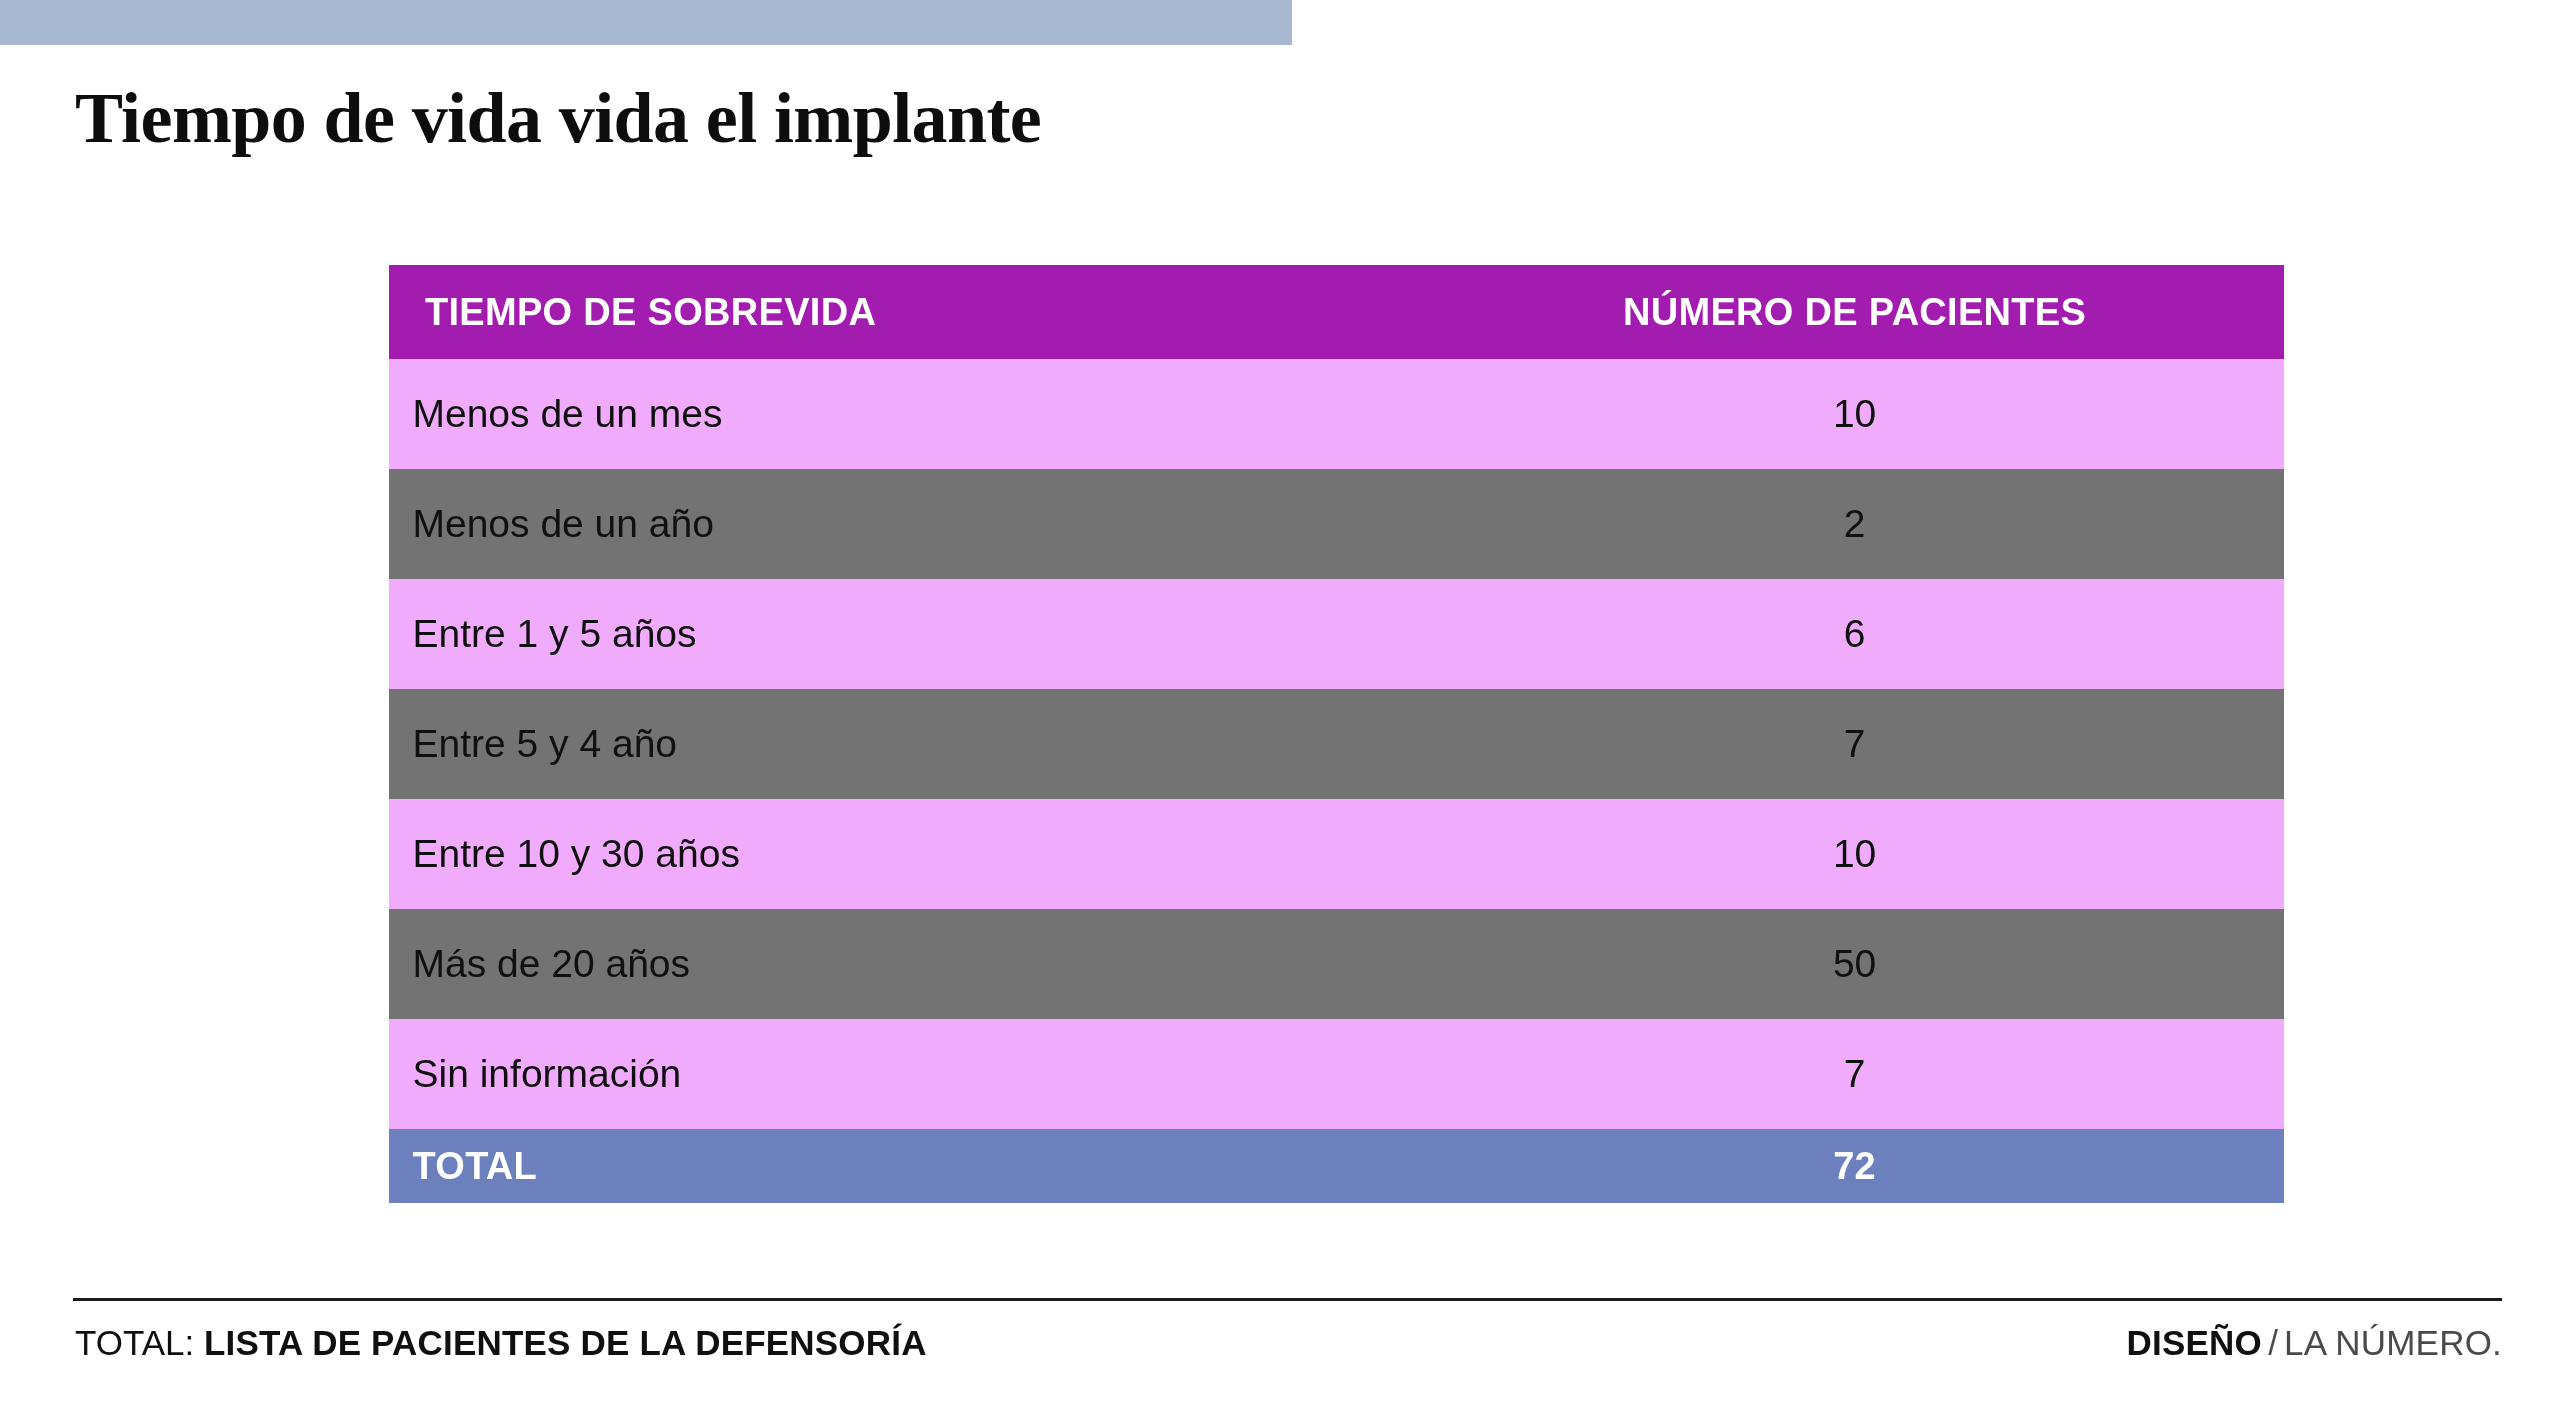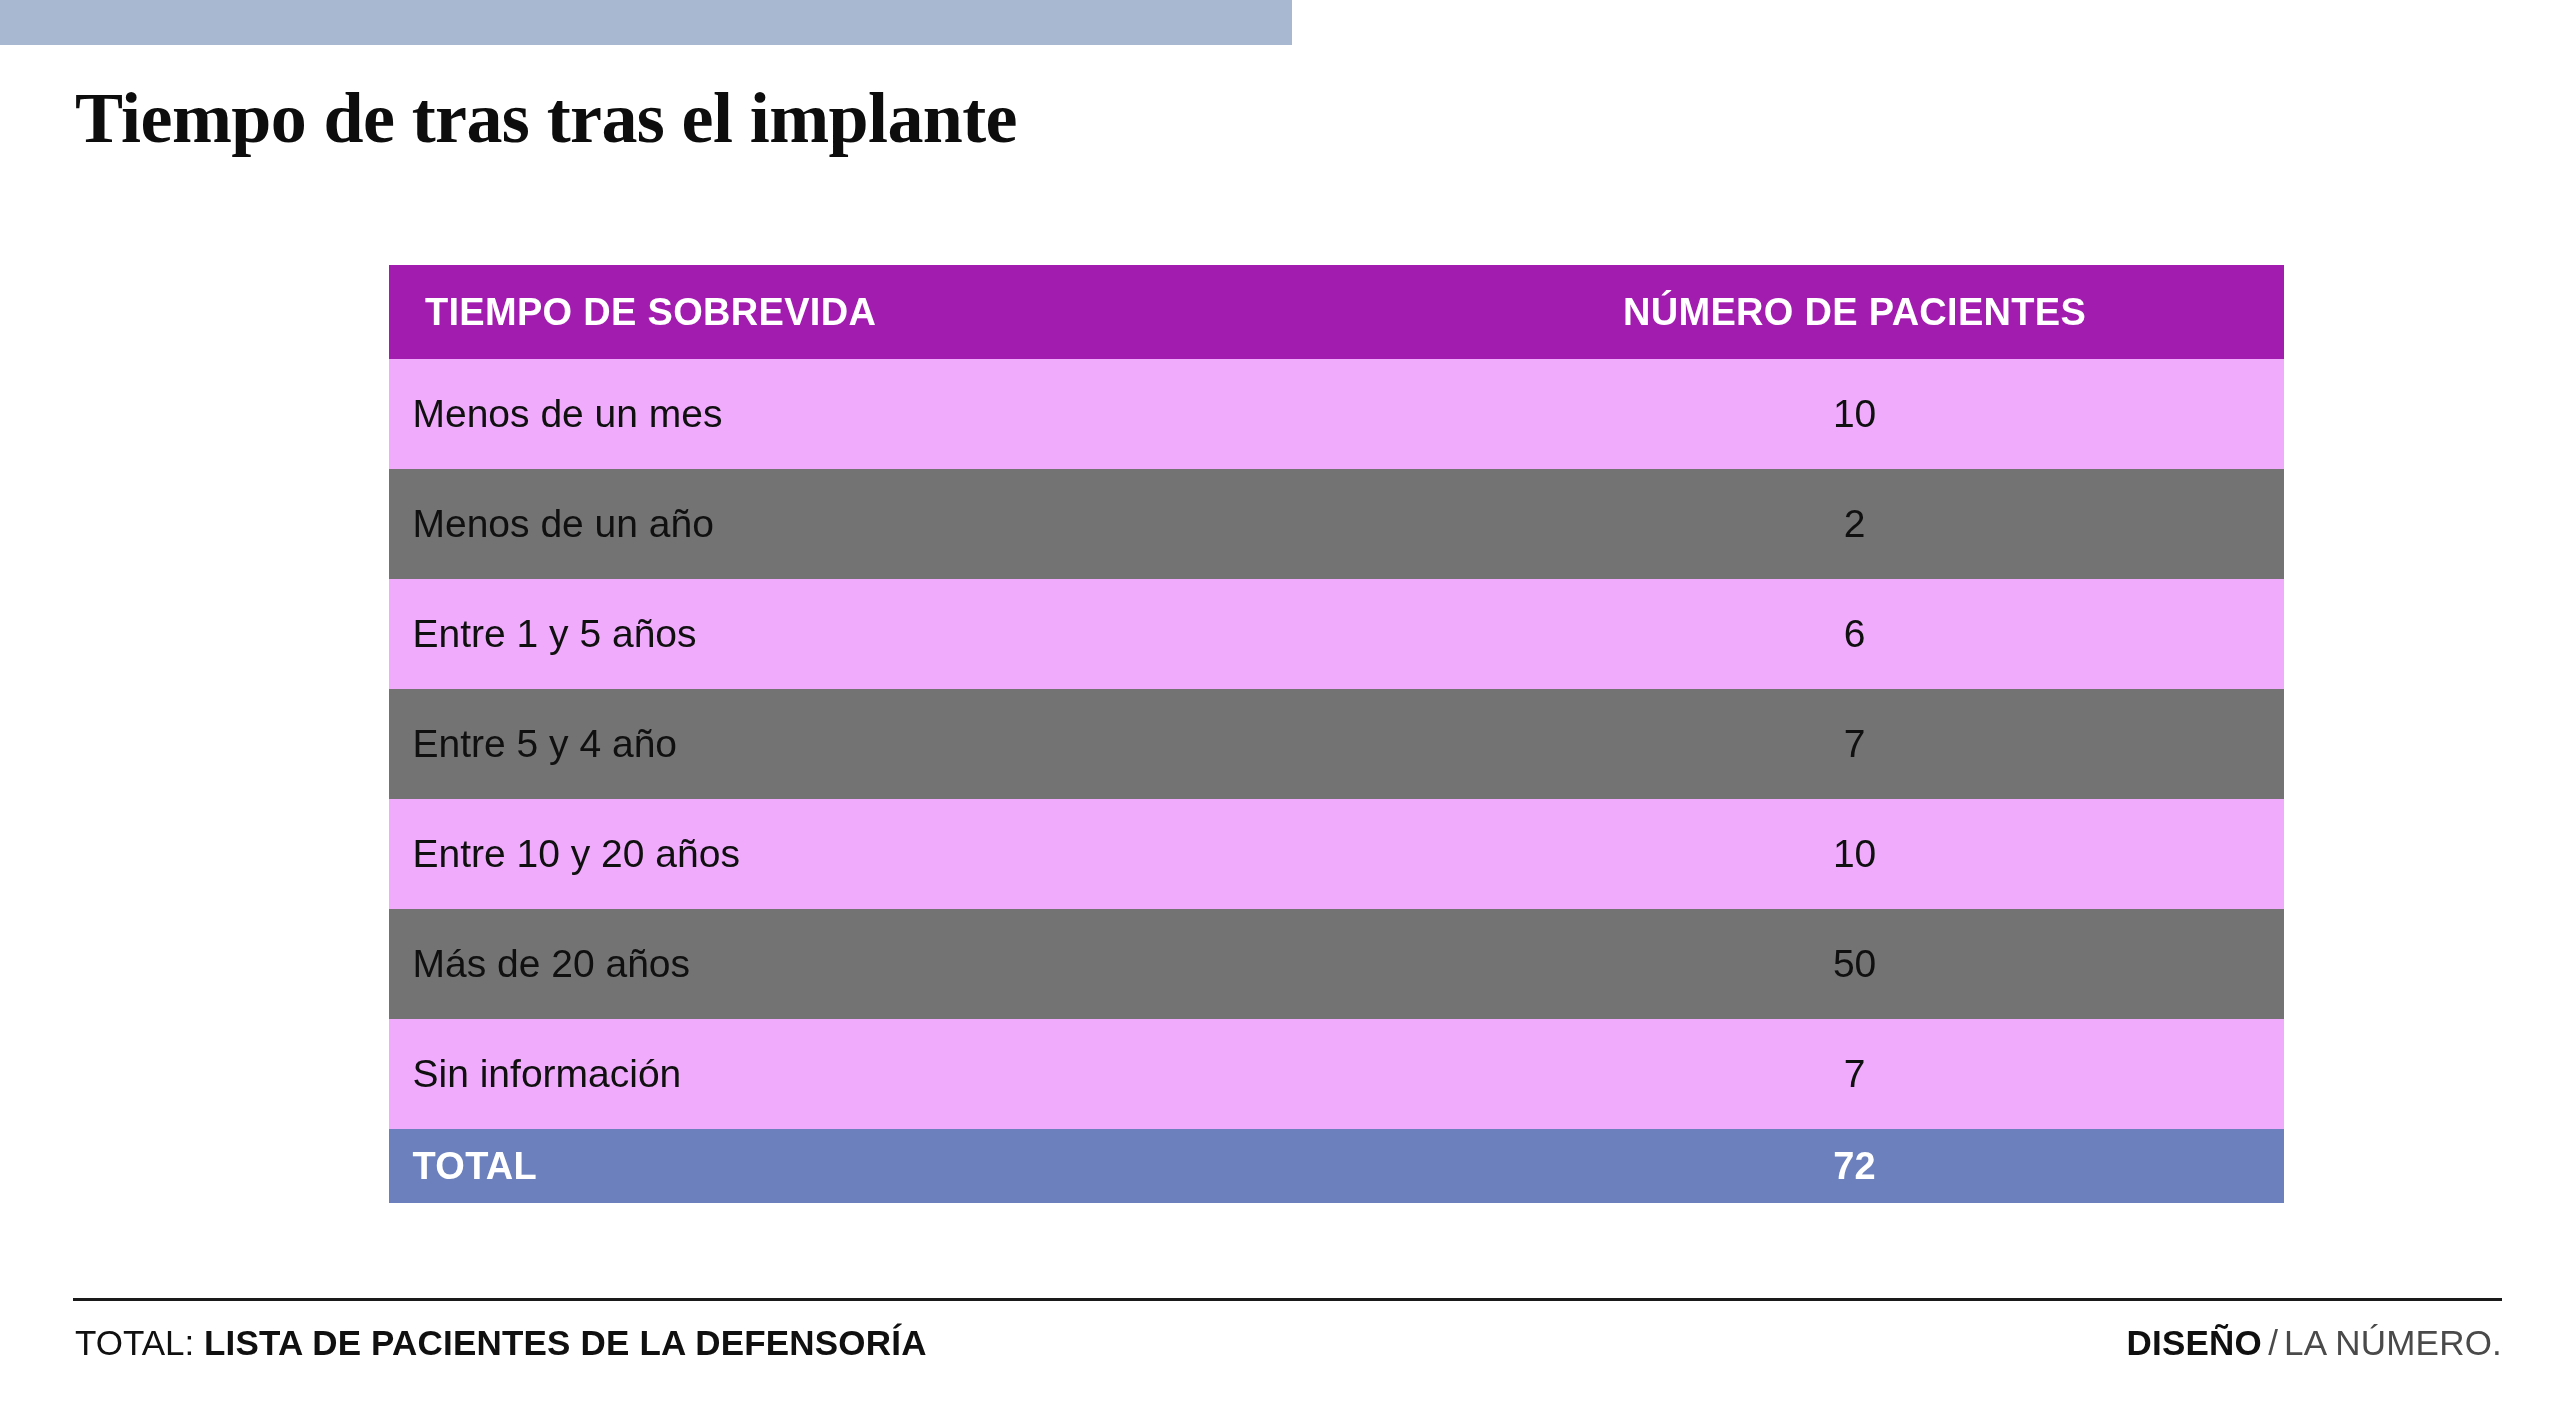--- a/index.html
+++ b/index.html
@@ -143,21 +143,21 @@
   .credit .sep { font-weight: 400; color: #4a4a4a; padding: 0 6.2px; }
   .credit .outlet { font-weight: 400; color: #4a4a4a; letter-spacing: 0.2px; }
 </style>
 </head>
 <body>
 
 <div class="page">
 
   <div class="top-bar"></div>
 
-  <h1 class="title">Tiempo de tras tras el implante</h1>
+  <h1 class="title">Tiempo de vida vida el implante</h1>
 
   <div class="table-wrap">
     <table class="data">
       <colgroup>
         <col class="c1">
         <col class="c2">
       </colgroup>
       <thead>
         <tr>
           <th class="h-left">TIEMPO DE SOBREVIDA</th>
@@ -175,21 +175,21 @@
         </tr>
         <tr class="plain">
           <td class="label">Entre 1 y 5 años</td>
           <td class="value">6</td>
         </tr>
         <tr class="alt">
           <td class="label">Entre 5 y 4 año</td>
           <td class="value">7</td>
         </tr>
         <tr class="plain">
-          <td class="label">Entre 10 y 20 años</td>
+          <td class="label">Entre 10 y 30 años</td>
           <td class="value">10</td>
         </tr>
         <tr class="alt">
           <td class="label">Más de 20 años</td>
           <td class="value">50</td>
         </tr>
         <tr class="plain">
           <td class="label">Sin información</td>
           <td class="value">7</td>
         </tr>

